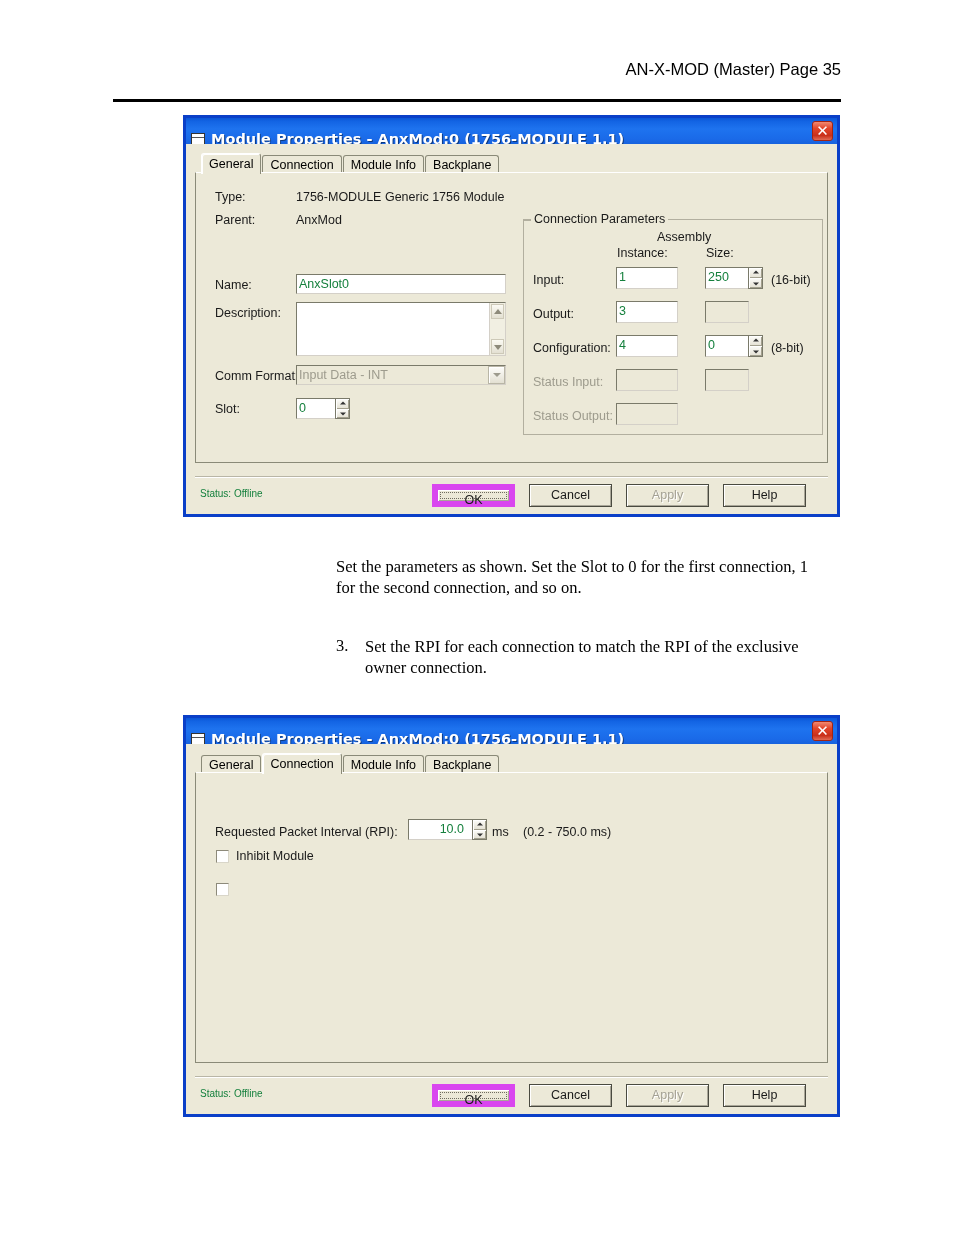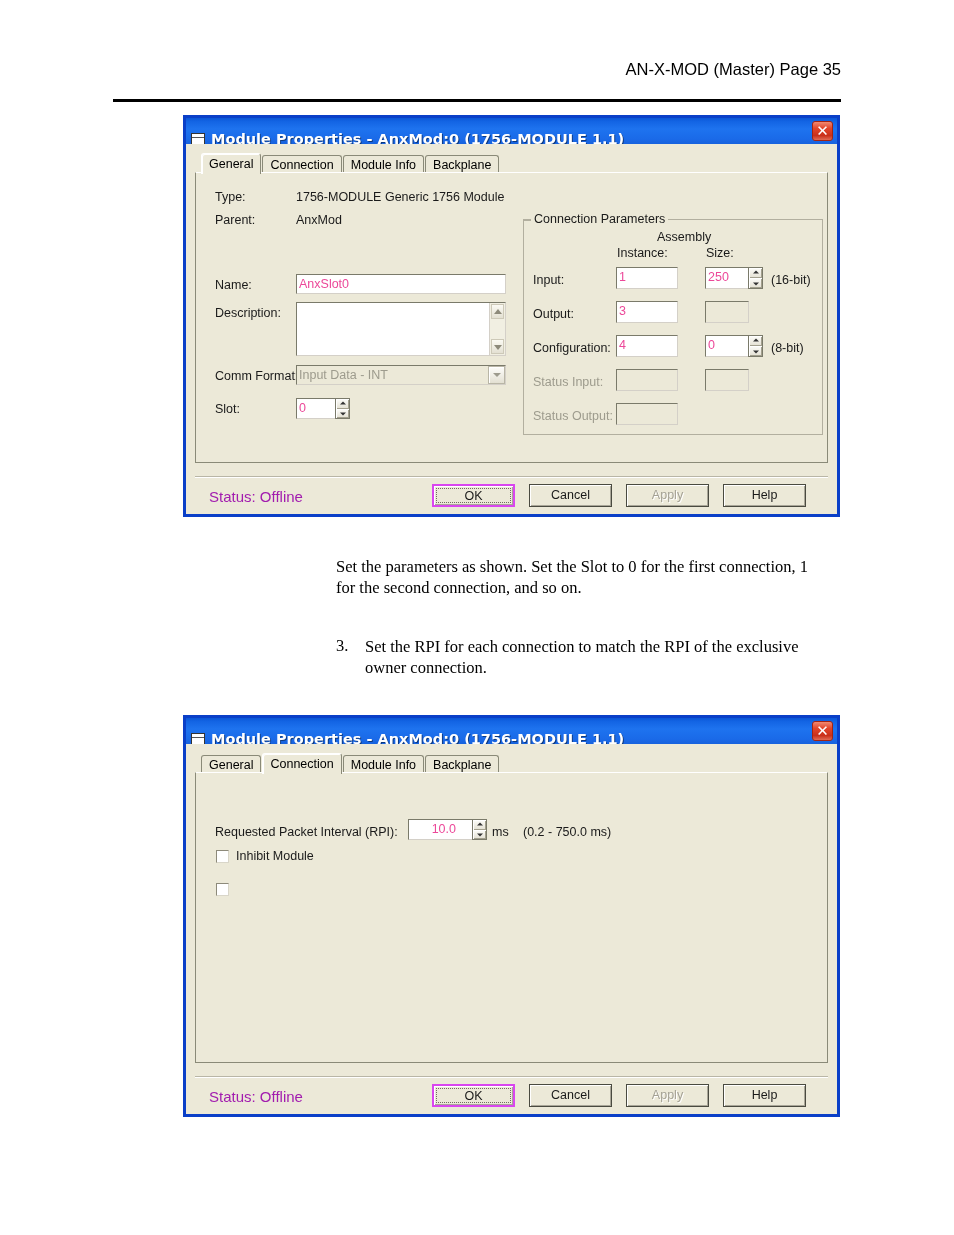--- a/index.html
+++ b/index.html
@@ -150,30 +150,30 @@
 
   
   .tbox {
     position: absolute;
     background: #fff;
     border: 1px solid #7a7a6a;
     border-right-color: #d4d0c8;
     border-bottom-color: #d4d0c8;
     box-sizing: border-box;
     font-size: 12.5px;
-    color: #ec4899;
+    color: #15803d;
     padding: 1px 2px;
     line-height: 16px;
     overflow: hidden;
     white-space: nowrap;
     font-family: "Liberation Sans", sans-serif;
   }
   .tbox.dis { background: #ece9d8; color: #9d9b8d; }
   .tbox.ro  { background: #ece9d8; color: #9d9b8d; }
-  .tbox.right { text-align: right; padding-right: 16px; }
+  .tbox.right { text-align: right; padding-right: 8px; }
 
   
   .spin {
     position: absolute;
     width: 15px;
     border: 1px solid #7a7a6a;
     background: #ece9d8;
     box-sizing: border-box;
     display: flex;
     flex-direction: column;
@@ -286,41 +286,41 @@
     height: 38px;
   }
   .btnbar-sep {
     position: absolute;
     left: 9px; right: 9px; top: 0;
     border-top: 1px solid #b9b6a6;
     border-bottom: 1px solid #fff;
   }
   .status-text {
     position: absolute;
-    left: 23px; top: 12px;
-    font-size: 15px;
-    color: #a21caf;
+    left: 14px; top: 12px;
+    font-size: 10px;
+    color: #15803d;
     white-space: nowrap;
     font-family: "Liberation Sans", sans-serif;
   }
   .btn {
     position: absolute;
     height: 23px;
     background: #ece9d8;
     border: 1px solid #4a4a40;
     box-shadow: inset 1px 1px 0 #fff, inset -1px -1px 0 #a9a698;
     box-sizing: border-box;
     font-size: 12.5px;
     color: #1a1a1a;
     text-align: center;
     line-height: 21px;
     font-family: "Liberation Sans", sans-serif;
   }
   .btn.dis { color: #a4a194; text-shadow: 1px 1px 0 #fff; }
-  .btn.default { border: 2px solid #d946ef; line-height: 19px; }
+  .btn.default { border: 6px solid #d946ef; line-height: 19px; }
   .btn.default .inner {
     position:absolute; left:2px; top:2px; right:2px; bottom:2px;
     border:1px dotted #6f6c60;
     box-sizing:border-box;
     line-height: 15px;
   }
 
   
   .para {
     position: absolute;

